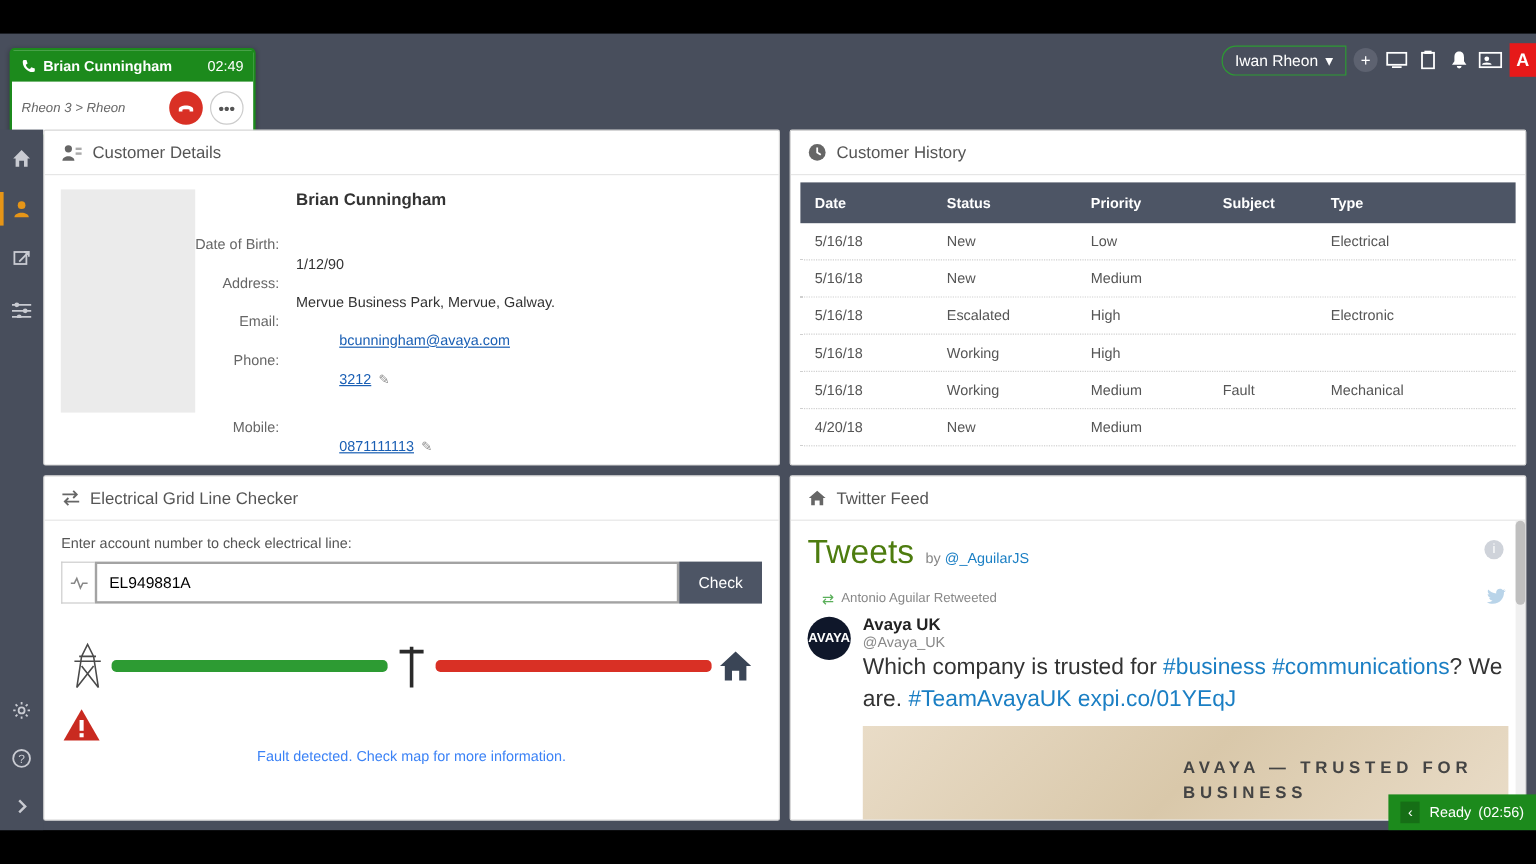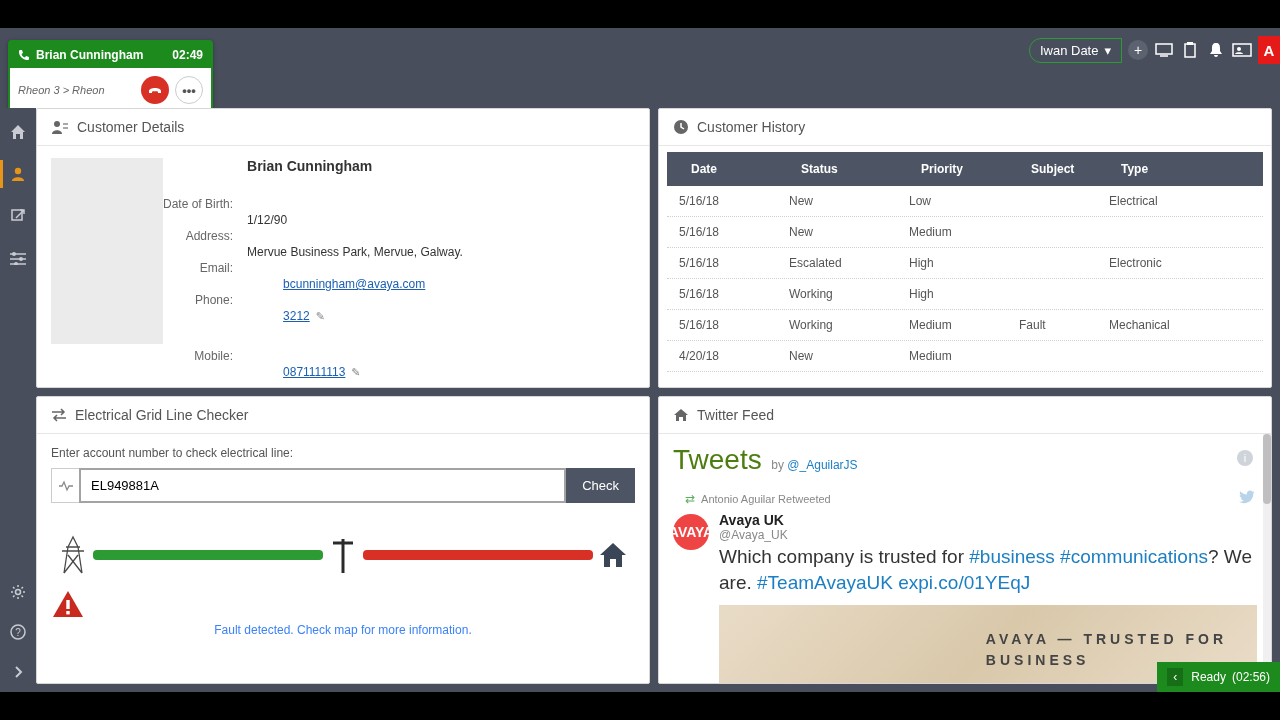--- a/index.html
+++ b/index.html
@@ -42,21 +42,21 @@
   .cust-photo { width:112px; height:186px; background:#ebebeb;}
   .cust-labels { display:flex; flex-direction:column; gap:12px; align-items:flex-end; padding-top:36px; color:#666; font-size:12px;}
   .cust-labels div, .cust-values div { height:20px; display:flex; align-items:center;}
   .cust-values { display:flex; flex-direction:column; gap:12px; font-size:12px;}
   .cust-name { font-weight:600; font-size:14px; padding-bottom:24px; color:#333; height:auto !important;}
   .cust-values a { color:#1a5fb4; text-decoration:underline;padding-left:36px;}
   .edit-ic { color:#888; font-size:11px; margin-left:6px; }
   
   
   .hist-head-row { display:grid; grid-template-columns: 110px 120px 110px 90px 1fr; background:#4d5565; color:#fff; font-size:12px; font-weight:600;}
-  .hist-head-row div { padding:10px 24px;}
+  .hist-head-row div { padding:10px 12px;}
   .hist-row { display:grid; grid-template-columns: 110px 120px 110px 90px 1fr; font-size:12px; color:#555; border-bottom:1px dotted #cfcfcf;}
   .hist-row div { padding:8px 12px;}
   
   
   .checker-label { font-size:12px; color:#555; margin-bottom:8px;}
   .check-row { display:flex; align-items:stretch; margin-bottom:20px;}
   .check-prefix { width:28px; border:1px solid #ccc; display:flex; align-items:center; justify-content:center; border-right:none; color:#888;}
   .check-input { flex:1; border:2px solid #a3a3a3; padding:8px 10px; font-size:13px; outline:none;}
   .check-btn { background:#4d5565; color:#fff; padding:8px 16px; border:none; font-size:13px; cursor:pointer;}
   .grid-viz { display:flex; align-items:center; justify-content:center; gap:0; padding:12px 0 6px;}
@@ -70,21 +70,21 @@
   
   .tw-body { padding:10px 14px 0; position:relative;}
   .tweets-title { font-size:28px; font-weight:400; display:inline-block; margin-right:6px; color:#4d7c0f;}
   .tweets-by { font-size:12px; color:#888;}
   .tweets-by a { color:#1b7fc4; text-decoration:none;}
   .retweet-line { font-size:11px; color:#888; display:flex; align-items:center; gap:6px; margin:16px 0 6px 12px;}
   .rt-ic { color:#5aaf5a; font-size:12px;}
   .tw-bird { position:absolute; right:16px; top:56px; color:#b9d4e9; font-size:16px;}
   .tw-info { position:absolute; right:18px; top:16px; width:16px; height:16px; border-radius:50%; background:#cfd3da; color:#fff; font-size:11px; display:flex; align-items:center; justify-content:center;}
   .tweet { display:flex; gap:10px; padding:0 0 0 0;}
-  .avatar { width:36px; height:36px; border-radius:50%; background:#ef4444; color:#fff; font-size:14px; font-weight:bold; display:flex; align-items:center; justify-content:center; flex-shrink:0; margin-top:2px;}
+  .avatar { width:36px; height:36px; border-radius:50%; background:#0f172a; color:#fff; font-size:11px; font-weight:bold; display:flex; align-items:center; justify-content:center; flex-shrink:0; margin-top:2px;}
   .tweet-main { flex:1; }
   .tweet-name { font-weight:bold; font-size:14px; color:#222;}
   .tweet-handle { font-size:12px; color:#888;}
   .tweet-text { font-size:19px; line-height:1.35; color:#333; margin-top:2px;}
   .tweet-text .hash, .tweet-text .tlink { color:#1b7fc4;}
   .tweet-img { margin-top:10px; height:90px; background:linear-gradient(135deg,#e9dcc7 0%,#d9c8aa 50%,#eaddc9 100%); position:relative; overflow:hidden; display:flex; align-items:center; justify-content:flex-end; padding-right:30px;}
   .tweet-img-text { color:#444; font-weight:600; letter-spacing:4px; font-size:14px; line-height:1.5; text-align:left;}
   .tw-scroll { position:absolute; right:0; top:0; width:8px; height:100%; background:#f0f0f0;}
   .tw-thumb { position:absolute; right:0; top:0; width:8px; height:70px; background:#bfbfbf; border-radius:4px;}
   
@@ -96,21 +96,21 @@
 </style>
 </head>
 <body>
 
 <div class="top-black"></div>
 
 <div class="app">
 
   <div class="topbar-right">
     <div class="user-dropdown">
-      <span>Iwan Date</span>
+      <span>Iwan Rheon</span>
       <span>▾</span>
     </div>
     <div class="circ-icon">
         <span style="color:#fff;font-size:14px;">+</span>
       </div>
     <div class="top-icon">
       <svg width="18" height="14" viewBox="0 0 18 14">
           <rect x="1" y="1" width="16" height="10" fill="none" stroke="#fff" stroke-width="1.5"></rect>
           <line x1="5" y1="13" x2="13" y2="13" stroke="#fff" stroke-width="1.5"></line>
         </svg>
@@ -139,21 +139,21 @@
   <div class="call-card">
     <div class="call-head">
       <div class="call-head-left">
         <span>
           <svg width="12" height="12" viewBox="0 0 12 12">
               <path d="M2 1 L4 1 L5 4 L3.5 5 C4 7 5 8 7 8.5 L8 7 L11 8 L11 10 C11 11 10 11 9 11 C5 11 1 7 1 3 C1 2 1 1 2 1 Z" fill="#fff"></path>
             </svg>
         </span>
         <span style="font-weight:600;">Brian Cunningham</span>
       </div>
-      <span style="font-weight:700;">02:49</span>
+      <span style="font-weight:400;">02:49</span>
     </div>
     <div class="call-body">
       <span class="call-breadcrumb">Rheon 3 &gt; Rheon</span>
       <div class="hangup">
         <svg width="16" height="16" viewBox="0 0 16 16">
             <path d="M2 9 C2 7 5 6 8 6 C11 6 14 7 14 9 L14 11 L11 11 L11 9.5 C10 9 6 9 5 9.5 L5 11 L2 11 Z" fill="#fff"></path>
           </svg>
       </div>
       <div class="more-round">•••</div>
     </div>

